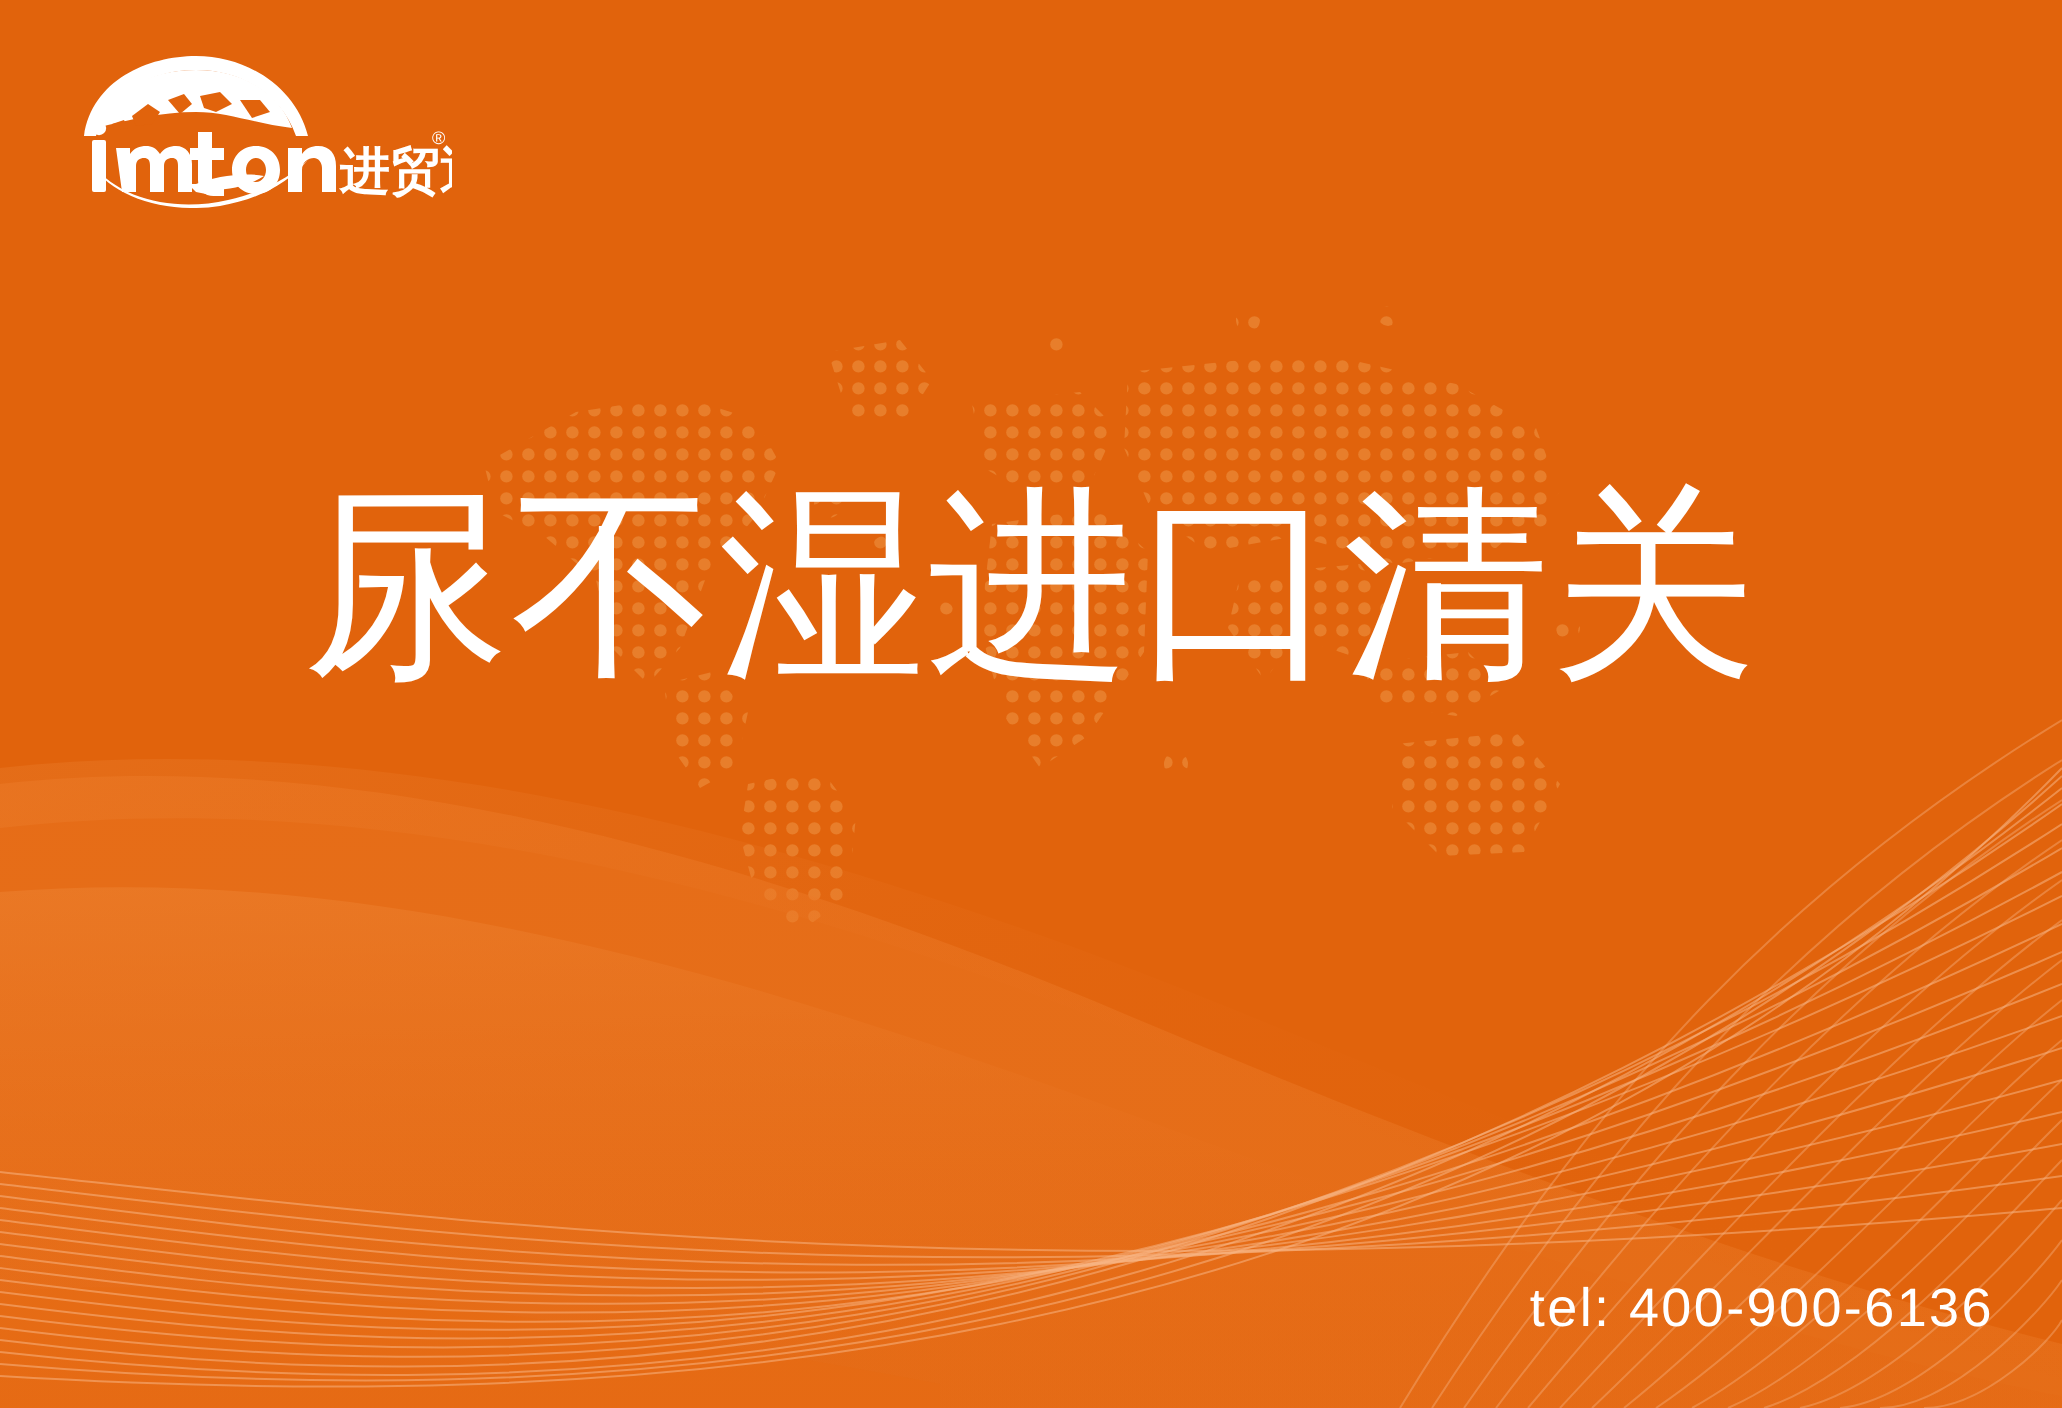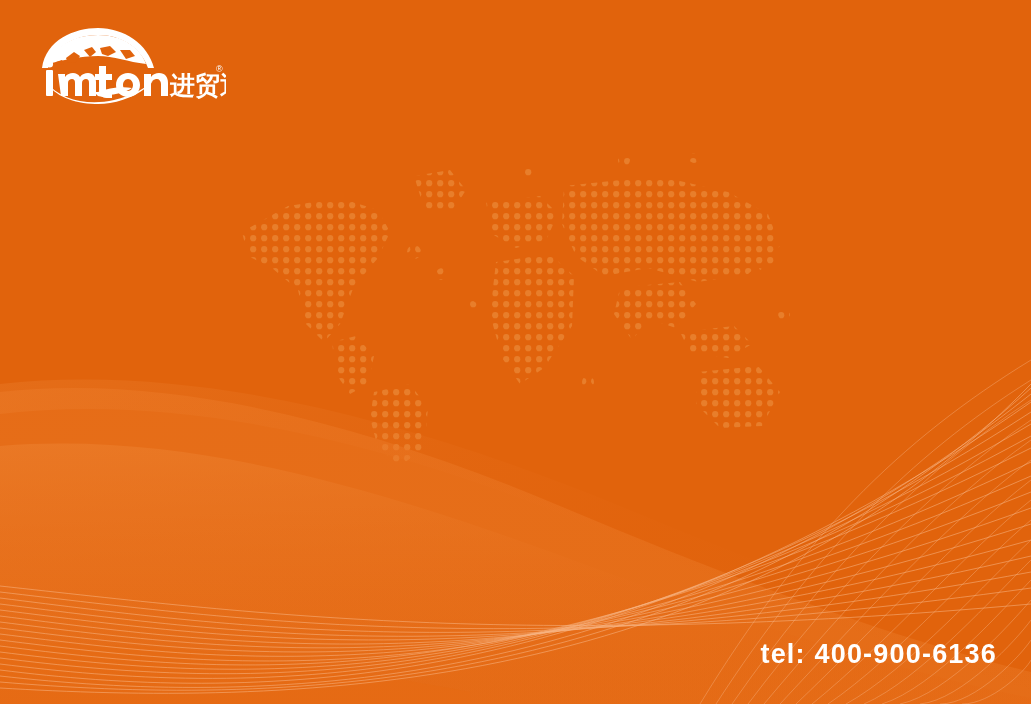--- a/index.html
+++ b/index.html
@@ -77,21 +77,21 @@
 
   
   #phone {
     position: absolute;
     right: 34px;
     bottom: 34px;
     z-index: 10;
     color: #ffffff;
     font-family: "Liberation Sans", "DejaVu Sans", sans-serif;
     font-size: 27px;
-    font-weight: 700;
+    font-weight: 400;
     letter-spacing: 1.2px;
     white-space: nowrap;
   }
 </style>
 </head>
 <body>
 
 <div id="banner">
 
   <svg id="dot-map" class="bg-layer" viewBox="0 0 570 330" preserveAspectRatio="none" style="position:absolute;">
@@ -252,17 +252,18 @@
       <path d="M108,48 h7 v3 c2,-3 5,-4 8,-4 6,0 9,4 9,10 v13 h-7 v-12 c0,-3 -2,-5 -4,-5
                c-3,0 -6,2 -6,6 v11 h-7 z"></path>
     </g>
 
     <text x="134" y="68" font-family="'Liberation Sans','DejaVu Sans',sans-serif" font-size="25" font-weight="bold" fill="#ffffff">进贸通</text>
 
     <text x="180" y="46" font-family="'Liberation Sans','DejaVu Sans',sans-serif" font-size="9" fill="#ffffff">®</text>
   </svg>
 
   <div id="headline">
+    <span class="hl-line">尿不湿进口清关</span>
   </div>
 
   <div id="phone">tel: 400-900-6136</div>
 
 </div>
 
 </body></html>

